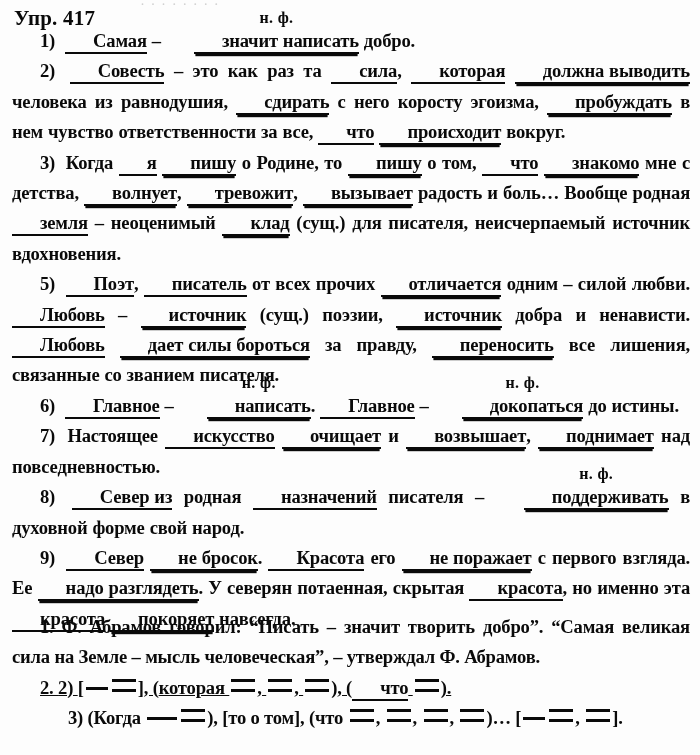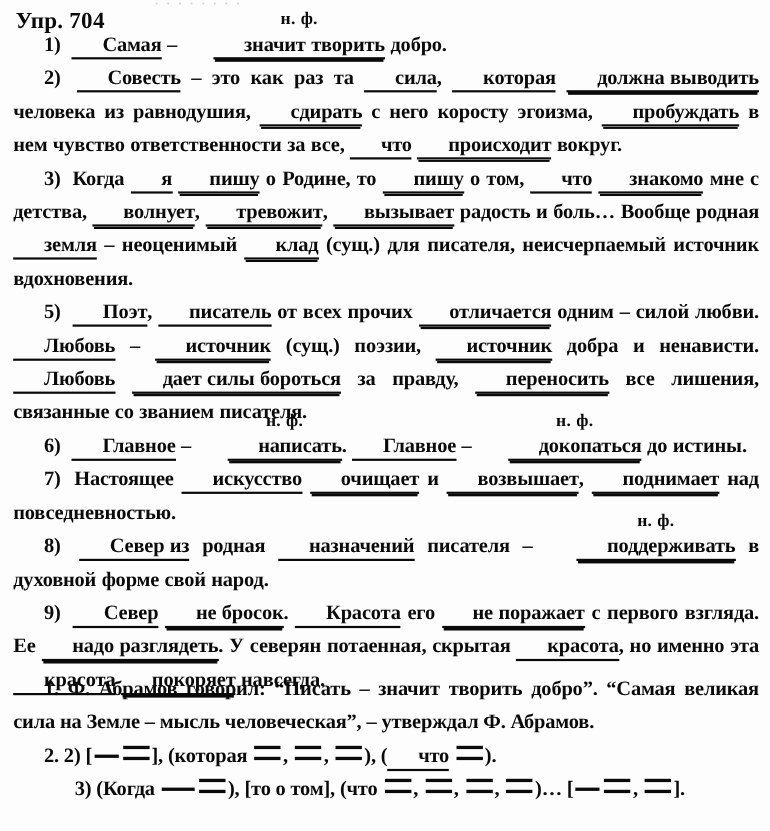--- a/index.html
+++ b/index.html
@@ -78,21 +78,21 @@
   .answers{
     position:absolute;
     top:612px;left:12px;width:678px;
     font-size:18.6px;
     line-height:30.4px;
     font-weight:bold;
     text-align:justify;
     letter-spacing:-0.18px;
   }
   .ans-1{ text-indent:28px; margin:0; }
-  .ans-2{ text-indent:28px; margin:0; }
+  .ans-2{ text-indent:28px; margin:0;text-decoration:underline; }
   .scheme-line{ text-indent:56px; margin:0; white-space:nowrap; }
 
   
   .g-subj{
     display:inline-block;
     width:22px;height:0;
     border-top:3px solid #0a0a0a;
     vertical-align:4px;
     margin:0 2px;
   }
@@ -106,24 +106,24 @@
     margin:0 2px;
   }
 </style>
 </head>
 <body>
 
 <div class="page">
 
   <div class="bleed-line">· · · · · · · ·</div>
 
-  <div class="ex-title">Упр. 704</div>
+  <div class="ex-title">Упр. 417</div>
 
   <div class="body-text" id="body-text">
-      <p class="para"><span class="num">1) </span><span class=""><span class="subj">Самая</span></span><span> – </span><span class="annot"><span class="pred">значит творить</span><span class="annot-note">н. ф.</span></span><span> добро.</span></p>
+      <p class="para"><span class="num">1) </span><span class=""><span class="subj">Самая</span></span><span> – </span><span class="annot"><span class="pred">значит написать</span><span class="annot-note">н. ф.</span></span><span> добро.</span></p>
       <p class="para"><span class="num">2) </span><span class=""><span class="subj">Совесть</span></span><span> – это как раз та </span><span class=""><span class="subj">сила</span></span><span>, </span><span class=""><span class="subj">которая</span></span><span> </span><span class=""><span class="pred">должна выводить</span></span><span> человека из равнодушия, </span><span class=""><span class="pred">сдирать</span></span><span> с него коросту эгоизма, </span><span class=""><span class="pred">пробуждать</span></span><span> в нем чувство ответственности за все, </span><span class=""><span class="subj">что</span></span><span> </span><span class=""><span class="pred">происходит</span></span><span> вокруг.</span></p>
       <p class="para"><span class="num">3) </span><span>Когда </span><span class=""><span class="subj">я</span></span><span> </span><span class=""><span class="pred">пишу</span></span><span> о Родине, то </span><span class=""><span class="pred">пишу</span></span><span> о том, </span><span class=""><span class="subj">что</span></span><span> </span><span class=""><span class="pred">знакомо</span></span><span> мне с детства, </span><span class=""><span class="pred">волнует</span></span><span>, </span><span class=""><span class="pred">тревожит</span></span><span>, </span><span class=""><span class="pred">вызывает</span></span><span> радость и боль… Вообще родная </span><span class=""><span class="subj">земля</span></span><span> – неоценимый </span><span class=""><span class="pred">клад</span></span><span> (сущ.) для писателя, неисчерпаемый источник вдохновения.</span></p>
       <p class="para"><span class="num">5) </span><span class=""><span class="subj">Поэт</span></span><span>, </span><span class=""><span class="subj">писатель</span></span><span> от всех прочих </span><span class=""><span class="pred">отличается</span></span><span> одним – силой любви. </span><span class=""><span class="subj">Любовь</span></span><span> – </span><span class=""><span class="pred">источник</span></span><span> (сущ.) поэзии, </span><span class=""><span class="pred">источник</span></span><span> добра и ненависти. </span><span class=""><span class="subj">Любовь</span></span><span> </span><span class=""><span class="pred">дает силы бороться</span></span><span> за правду, </span><span class=""><span class="pred">переносить</span></span><span> все лишения, связанные со званием писателя.</span></p>
       <p class="para"><span class="num">6) </span><span class=""><span class="subj">Главное</span></span><span> – </span><span class="annot"><span class="pred">написать</span><span class="annot-note">н. ф.</span></span><span>. </span><span class=""><span class="subj">Главное</span></span><span> – </span><span class="annot"><span class="pred">докопаться</span><span class="annot-note">н. ф.</span></span><span> до истины.</span></p>
       <p class="para"><span class="num">7) </span><span>Настоящее </span><span class=""><span class="subj">искусство</span></span><span> </span><span class=""><span class="pred">очищает</span></span><span> и </span><span class=""><span class="pred">возвышает</span></span><span>, </span><span class=""><span class="pred">поднимает</span></span><span> над повседневностью.</span></p>
       <p class="para"><span class="num">8) </span><span class=""><span class="subj">Север из</span></span><span> родная </span><span class=""><span class="subj">назначений</span></span><span> писателя – </span><span class="annot"><span class="pred">поддерживать</span><span class="annot-note">н. ф.</span></span><span> в духовной форме свой народ.</span></p>
       <p class="para"><span class="num">9) </span><span class=""><span class="subj">Север</span></span><span> </span><span class=""><span class="pred">не бросок</span></span><span>. </span><span class=""><span class="subj">Красота</span></span><span> его </span><span class=""><span class="pred">не поражает</span></span><span> с первого взгляда. Ее </span><span class=""><span class="pred">надо разглядеть</span></span><span>. У северян потаенная, скрытая </span><span class=""><span class="subj">красота</span></span><span>, но именно эта </span><span class=""><span class="subj">красота</span></span><span> </span><span class=""><span class="pred">покоряет</span></span><span> навсегда.</span></p>
     </div>
 
   <div class="answers" id="answers">

